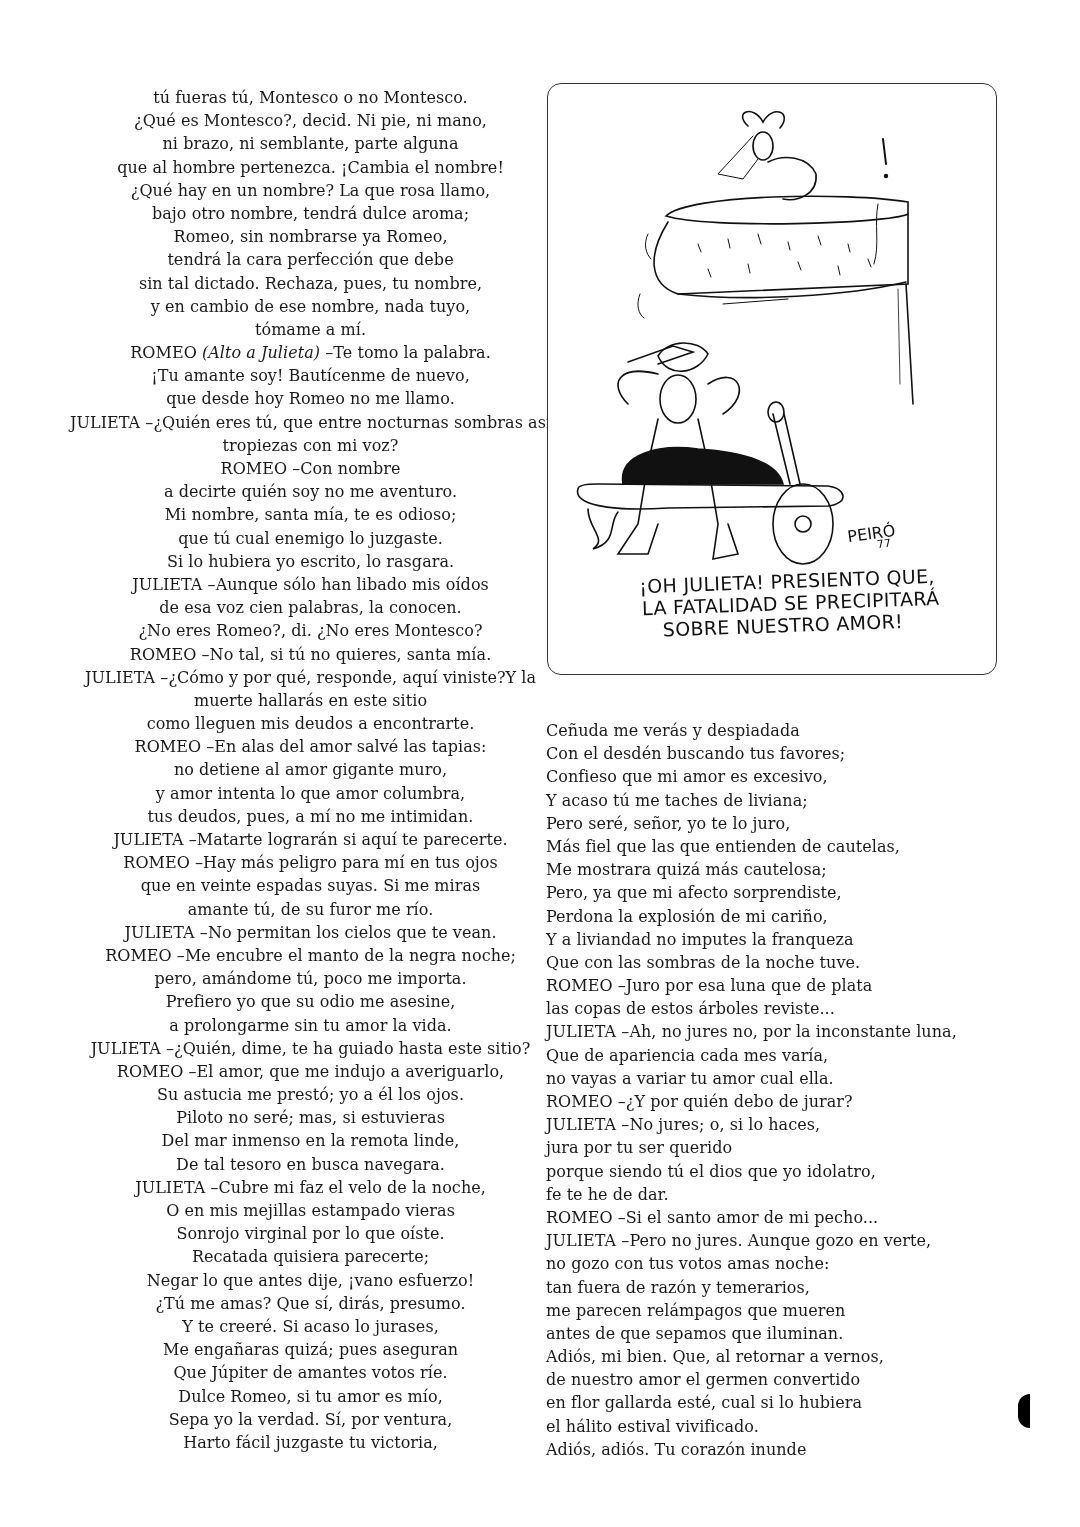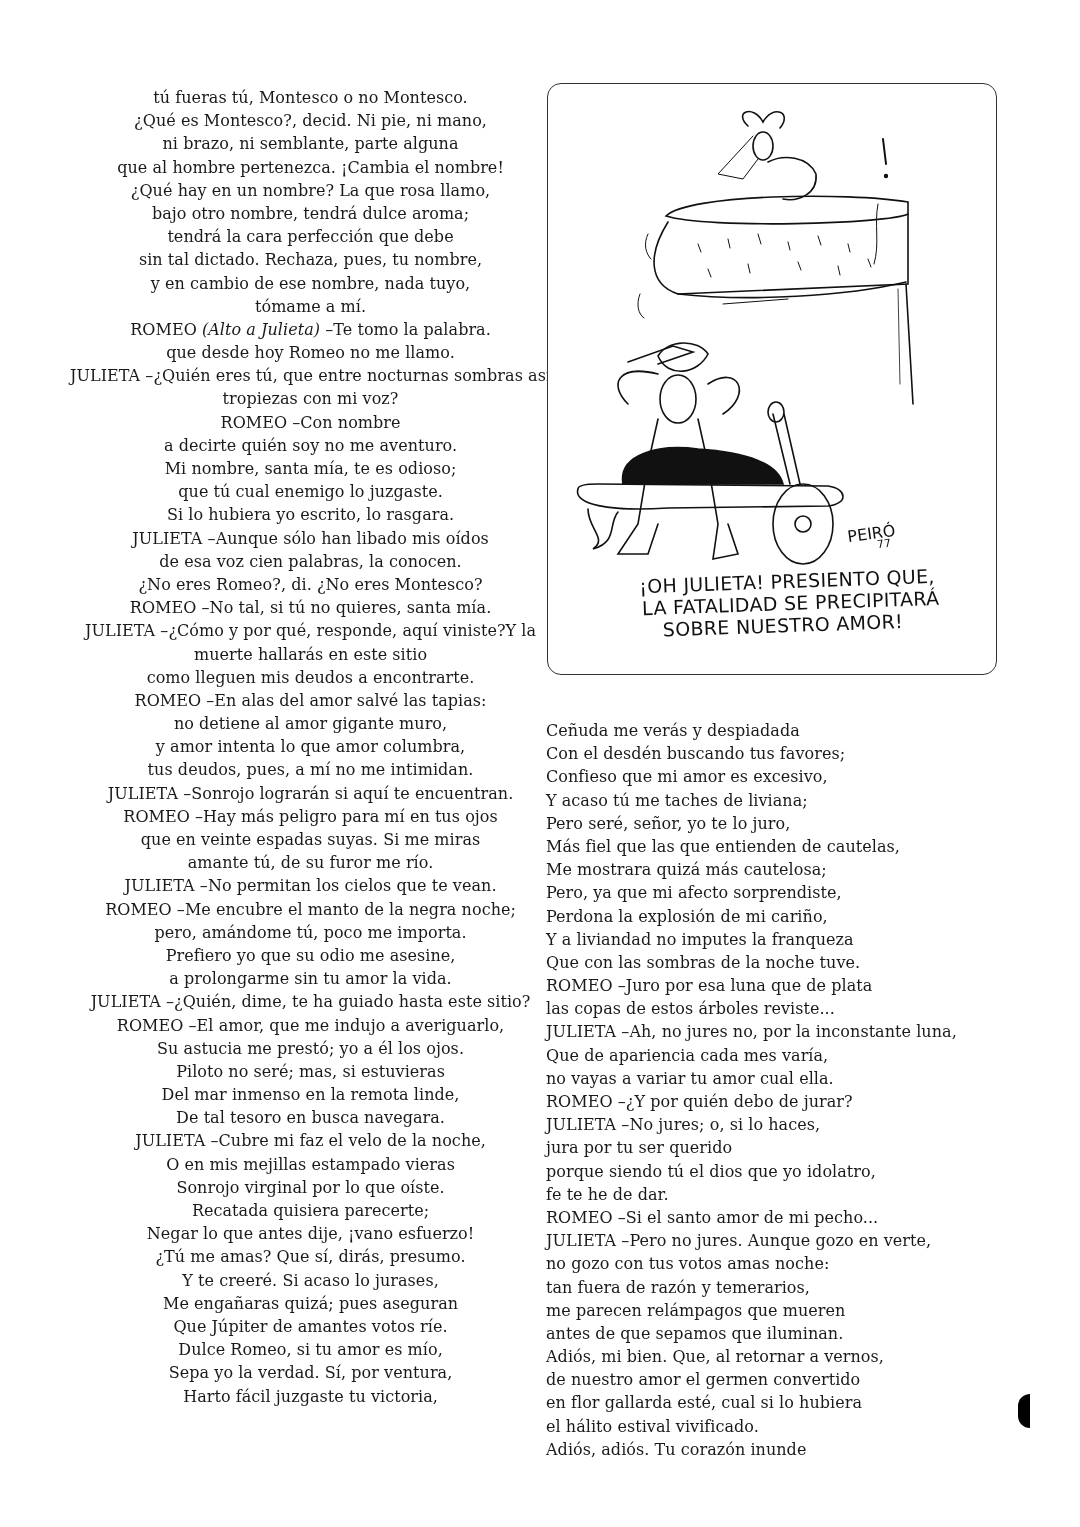--- a/index.html
+++ b/index.html
@@ -29,45 +29,47 @@
 </head>
 <body>
 
 <div id="left" class="col">
     <span class="line">tú fueras tú, Montesco o no Montesco.</span>
     <span class="line">¿Qué es Montesco?, decid. Ni pie, ni mano,</span>
     <span class="line">ni brazo, ni semblante, parte alguna</span>
     <span class="line">que al hombre pertenezca. ¡Cambia el nombre!</span>
     <span class="line">¿Qué hay en un nombre? La que rosa llamo,</span>
     <span class="line">bajo otro nombre, tendrá dulce aroma;</span>
+    <span class="line">Romeo, sin nombrarse ya Romeo,</span>
     <span class="line">tendrá la cara perfección que debe</span>
     <span class="line">sin tal dictado. Rechaza, pues, tu nombre,</span>
     <span class="line">y en cambio de ese nombre, nada tuyo,</span>
     <span class="line">tómame a mí.</span>
     <span class="line"><span>ROMEO </span><i>(Alto a Julieta)</i><span> –Te tomo la palabra.</span></span>
+    <span class="line">¡Tu amante soy! Bautícenme de nuevo,</span>
     <span class="line">que desde hoy Romeo no me llamo.</span>
     <span class="line">JULIETA –¿Quién eres tú, que entre nocturnas sombras así</span>
     <span class="line">tropiezas con mi voz?</span>
     <span class="line">ROMEO –Con nombre</span>
     <span class="line">a decirte quién soy no me aventuro.</span>
     <span class="line">Mi nombre, santa mía, te es odioso;</span>
     <span class="line">que tú cual enemigo lo juzgaste.</span>
     <span class="line">Si lo hubiera yo escrito, lo rasgara.</span>
     <span class="line">JULIETA –Aunque sólo han libado mis oídos</span>
     <span class="line">de esa voz cien palabras, la conocen.</span>
     <span class="line">¿No eres Romeo?, di. ¿No eres Montesco?</span>
     <span class="line">ROMEO –No tal, si tú no quieres, santa mía.</span>
     <span class="line">JULIETA –¿Cómo y por qué, responde, aquí viniste?Y la</span>
     <span class="line">muerte hallarás en este sitio</span>
     <span class="line">como lleguen mis deudos a encontrarte.</span>
     <span class="line">ROMEO –En alas del amor salvé las tapias:</span>
     <span class="line">no detiene al amor gigante muro,</span>
     <span class="line">y amor intenta lo que amor columbra,</span>
     <span class="line">tus deudos, pues, a mí no me intimidan.</span>
-    <span class="line">JULIETA –Sonrojo lograrán si aquí te encuentran.</span>
+    <span class="line">JULIETA –Matarte lograrán si aquí te parecerte.</span>
     <span class="line">ROMEO –Hay más peligro para mí en tus ojos</span>
     <span class="line">que en veinte espadas suyas. Si me miras</span>
     <span class="line">amante tú, de su furor me río.</span>
     <span class="line">JULIETA –No permitan los cielos que te vean.</span>
     <span class="line">ROMEO –Me encubre el manto de la negra noche;</span>
     <span class="line">pero, amándome tú, poco me importa.</span>
     <span class="line">Prefiero yo que su odio me asesine,</span>
     <span class="line">a prolongarme sin tu amor la vida.</span>
     <span class="line">JULIETA –¿Quién, dime, te ha guiado hasta este sitio?</span>
     <span class="line">ROMEO –El amor, que me indujo a averiguarlo,</span>

